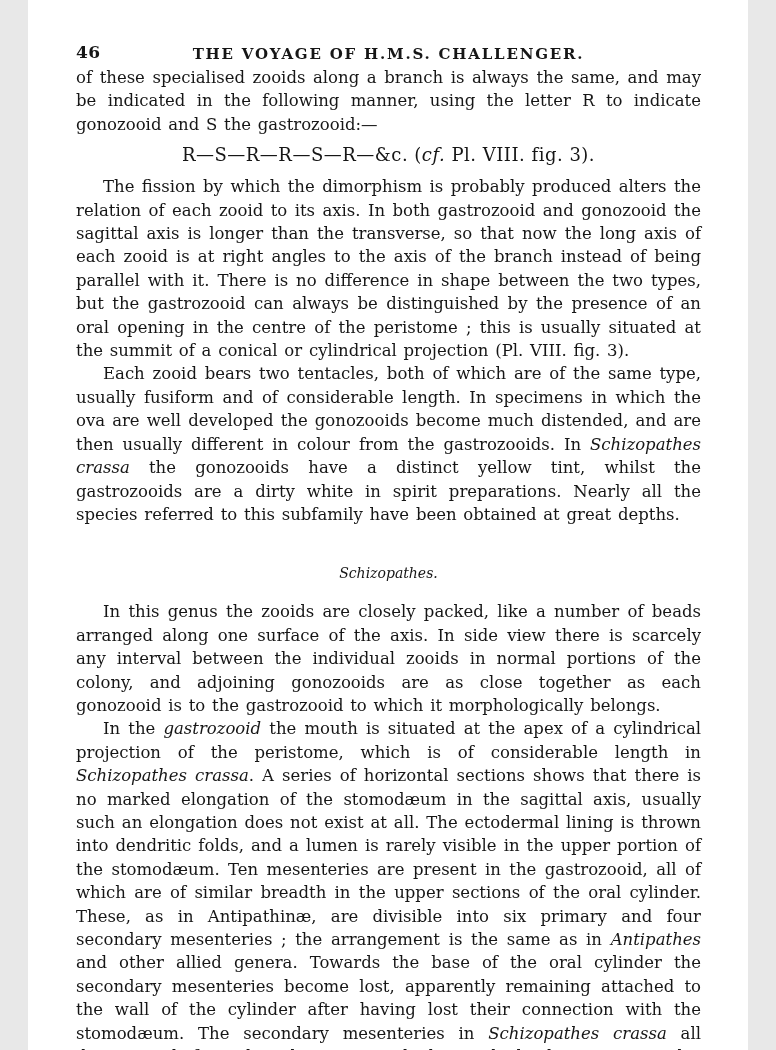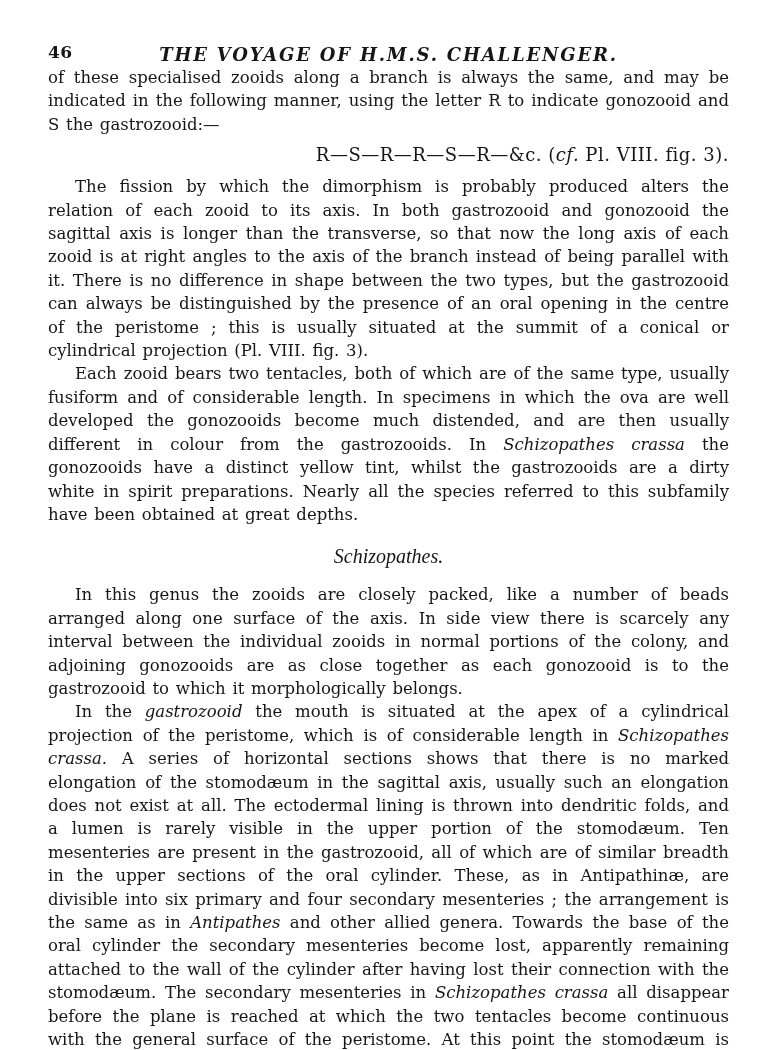--- a/index.html
+++ b/index.html
@@ -1,18 +1,18 @@
 <!DOCTYPE html>
 <html><head>
 <meta charset="utf-8">
 <style>
   html, body { margin: 0; padding: 0; background: #e8e8e8; }
   .page {
     position: relative;
-    width: 776px;
+    width: 720px;
     height: 1050px;
     margin: 0 auto;
     background: #ffffff;
     color: #161616;
     font-family: "DejaVu Serif", "Liberation Serif", serif;
     overflow: hidden;
     box-sizing: border-box;
     padding: 0 47px 0 48px;
   }
   .page-header {
@@ -23,49 +23,47 @@
   }
   .page-num {
     position: absolute;
     left: 0;
     top: 42px;
     font-size: 17px;
     font-weight: bold;
     letter-spacing: 0.5px;
   }
   .running-title {
-    font-size: 18px;
+    font-size: 15px;
     font-weight: bold;
     letter-spacing: 1.8px;
     white-space: nowrap;
-    font-style: italic;
   }
   .body-par {
     margin: 0;
     font-size: 16.5px;
     line-height: 23.4px;
     text-align: justify;
     text-indent: 27px;
     word-spacing: 1.5px;
   }
   .body-par.noindent { text-indent: 0; }
   .formula {
     margin: 7px 0 8px 0;
-    text-align: right;
+    text-align: center;
     font-size: 18px;
     line-height: 24px;
     letter-spacing: 0.5px;
   }
   .section-heading {
-    margin: 19px 0 15px 0;
+    margin: 36px 0 15px 0;
     text-align: center;
     font-style: italic;
-    font-size: 20px;
+    font-size: 14px;
     line-height: 23px;
-    font-family: Liberation Serif, serif;
   }
   i { font-style: italic; }
 </style>
 </head>
 <body>
 
 <div class="page">
 
   <div class="page-header">
     <span class="page-num">46</span>

